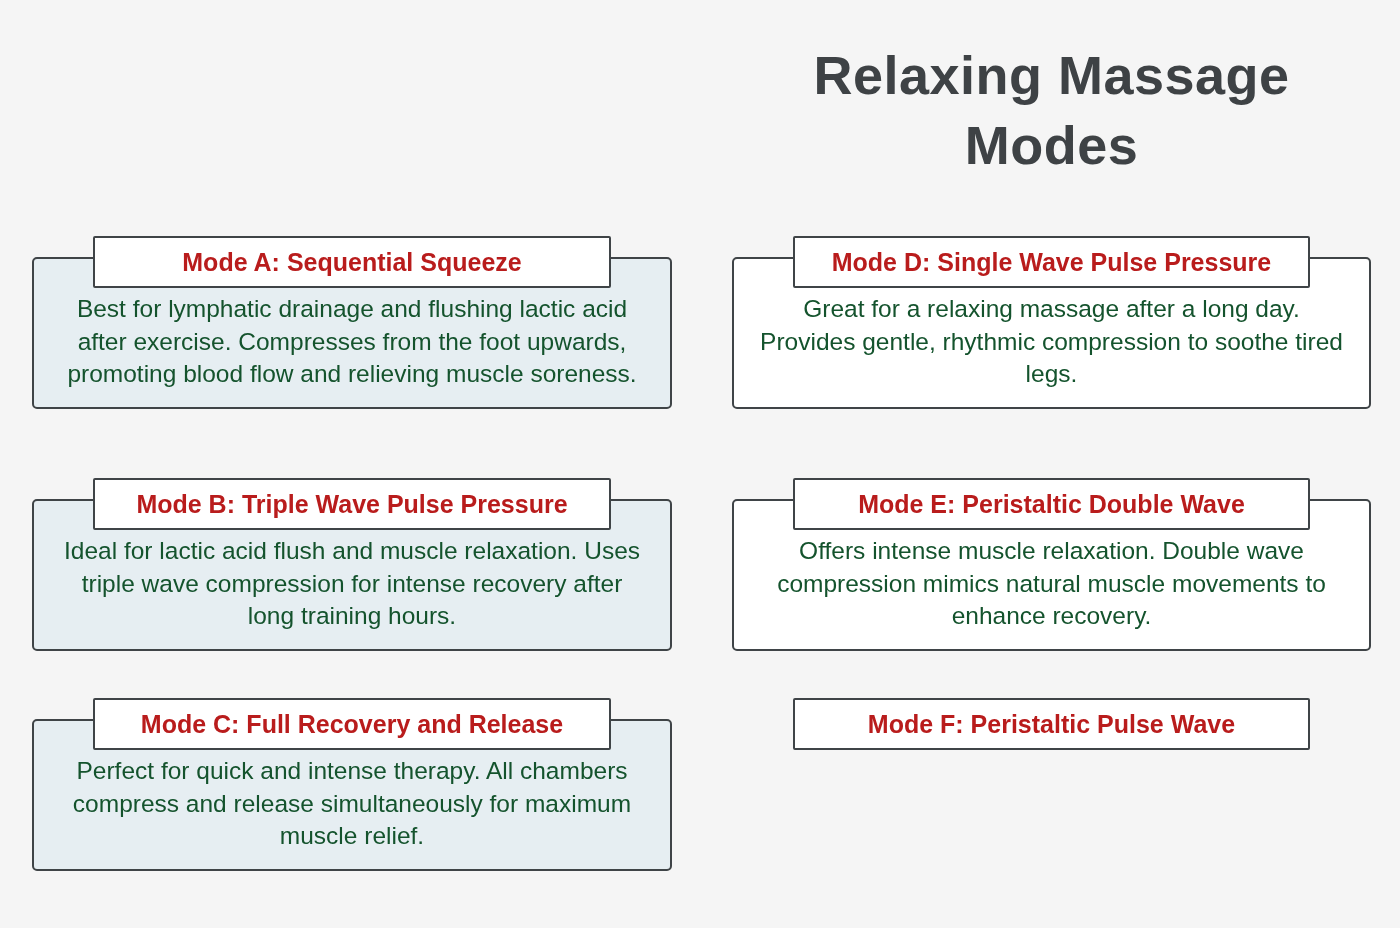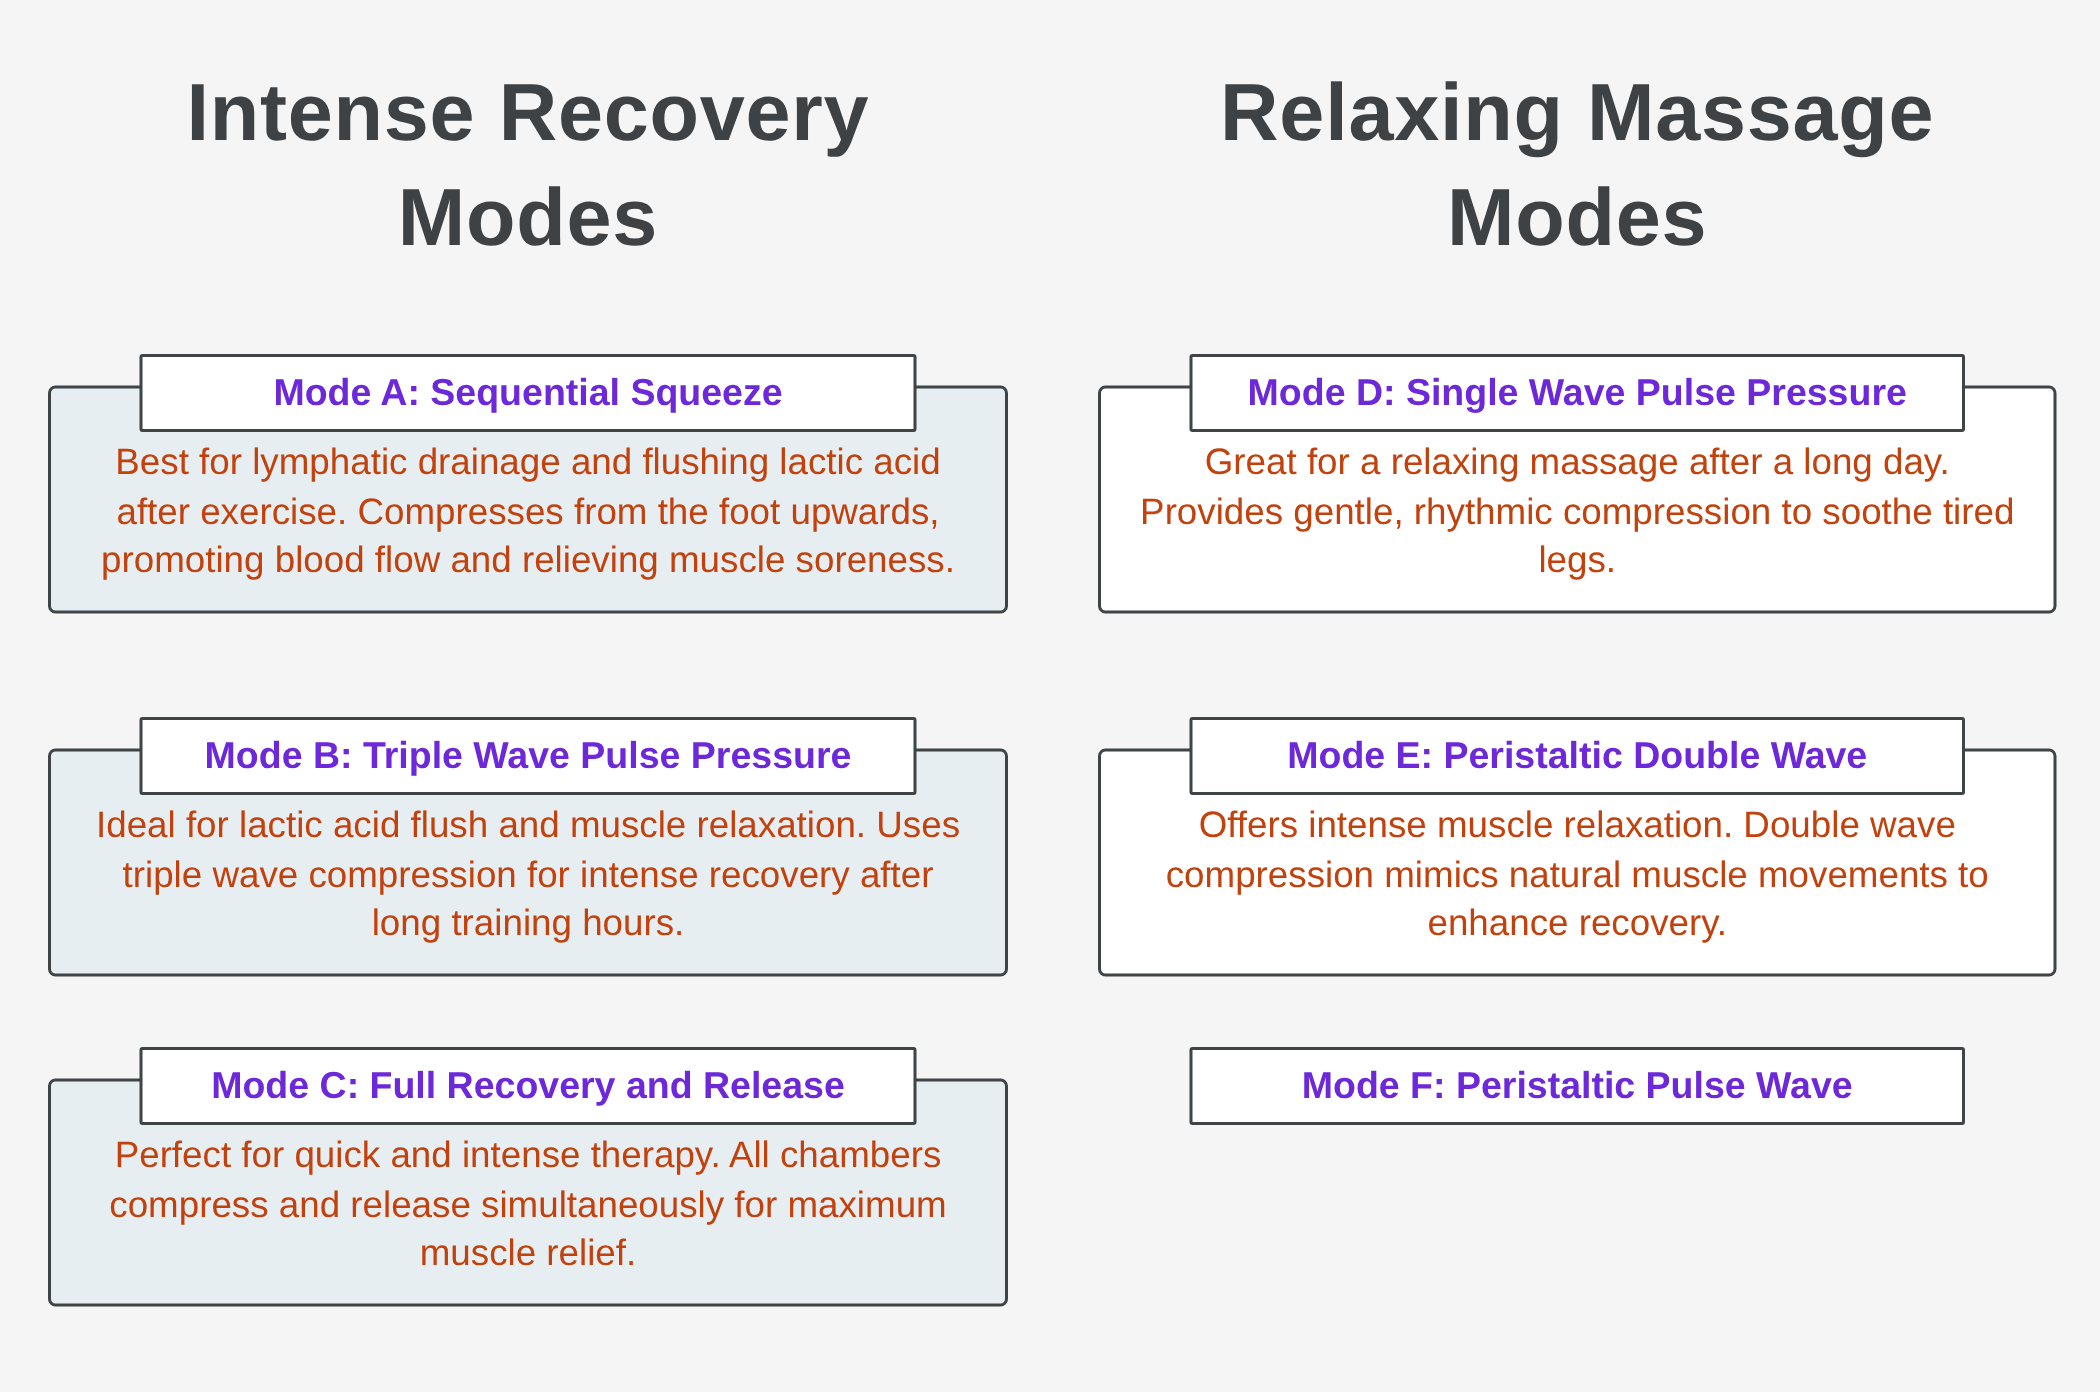--- a/index.html
+++ b/index.html
@@ -49,50 +49,49 @@
     width: 81%;
     margin: 0 auto;
     box-sizing: border-box;
     background: #ffffff;
     border: 2px solid #3f4447;
     border-radius: 2px;
     text-align: center;
     font-size: 25px;
     line-height: 30px;
     font-weight: 700;
-    color: #6d28d9;
+    color: #b91c1c;
     padding: 9px 6px;
   }
   .card-body {
     position: relative;
     z-index: 1;
     margin-top: -31px;
     box-sizing: border-box;
     border: 2px solid #3f4447;
     border-radius: 5px;
     padding: 34px 22px 16px;
     text-align: center;
     font-size: 24.5px;
     line-height: 1.33;
-    color: #c2410c;
+    color: #14532d;
     background: #ffffff;
   }
   .col-left .card-body {
     background: #e6eef2;
   }
   .col-right .card-body {
     background: #ffffff;
   }
 </style>
 </head>
 <body>
 
 <div class="layout">
 
-  <h1 class="col-header c1 r1">Intense Recovery Modes</h1>
 
   <h1 class="col-header c2 r1">Relaxing Massage Modes</h1>
 
   <section class="card col-left c1 r2">
     <div class="card-title">Mode A: Sequential Squeeze</div>
     <div class="card-body">Best for lymphatic drainage and flushing lactic acid after exercise. Compresses from the foot upwards, promoting blood flow and relieving muscle soreness.</div>
   </section>
 
   <section class="card col-left c1 r3">
     <div class="card-title">Mode B: Triple Wave Pulse Pressure</div>

